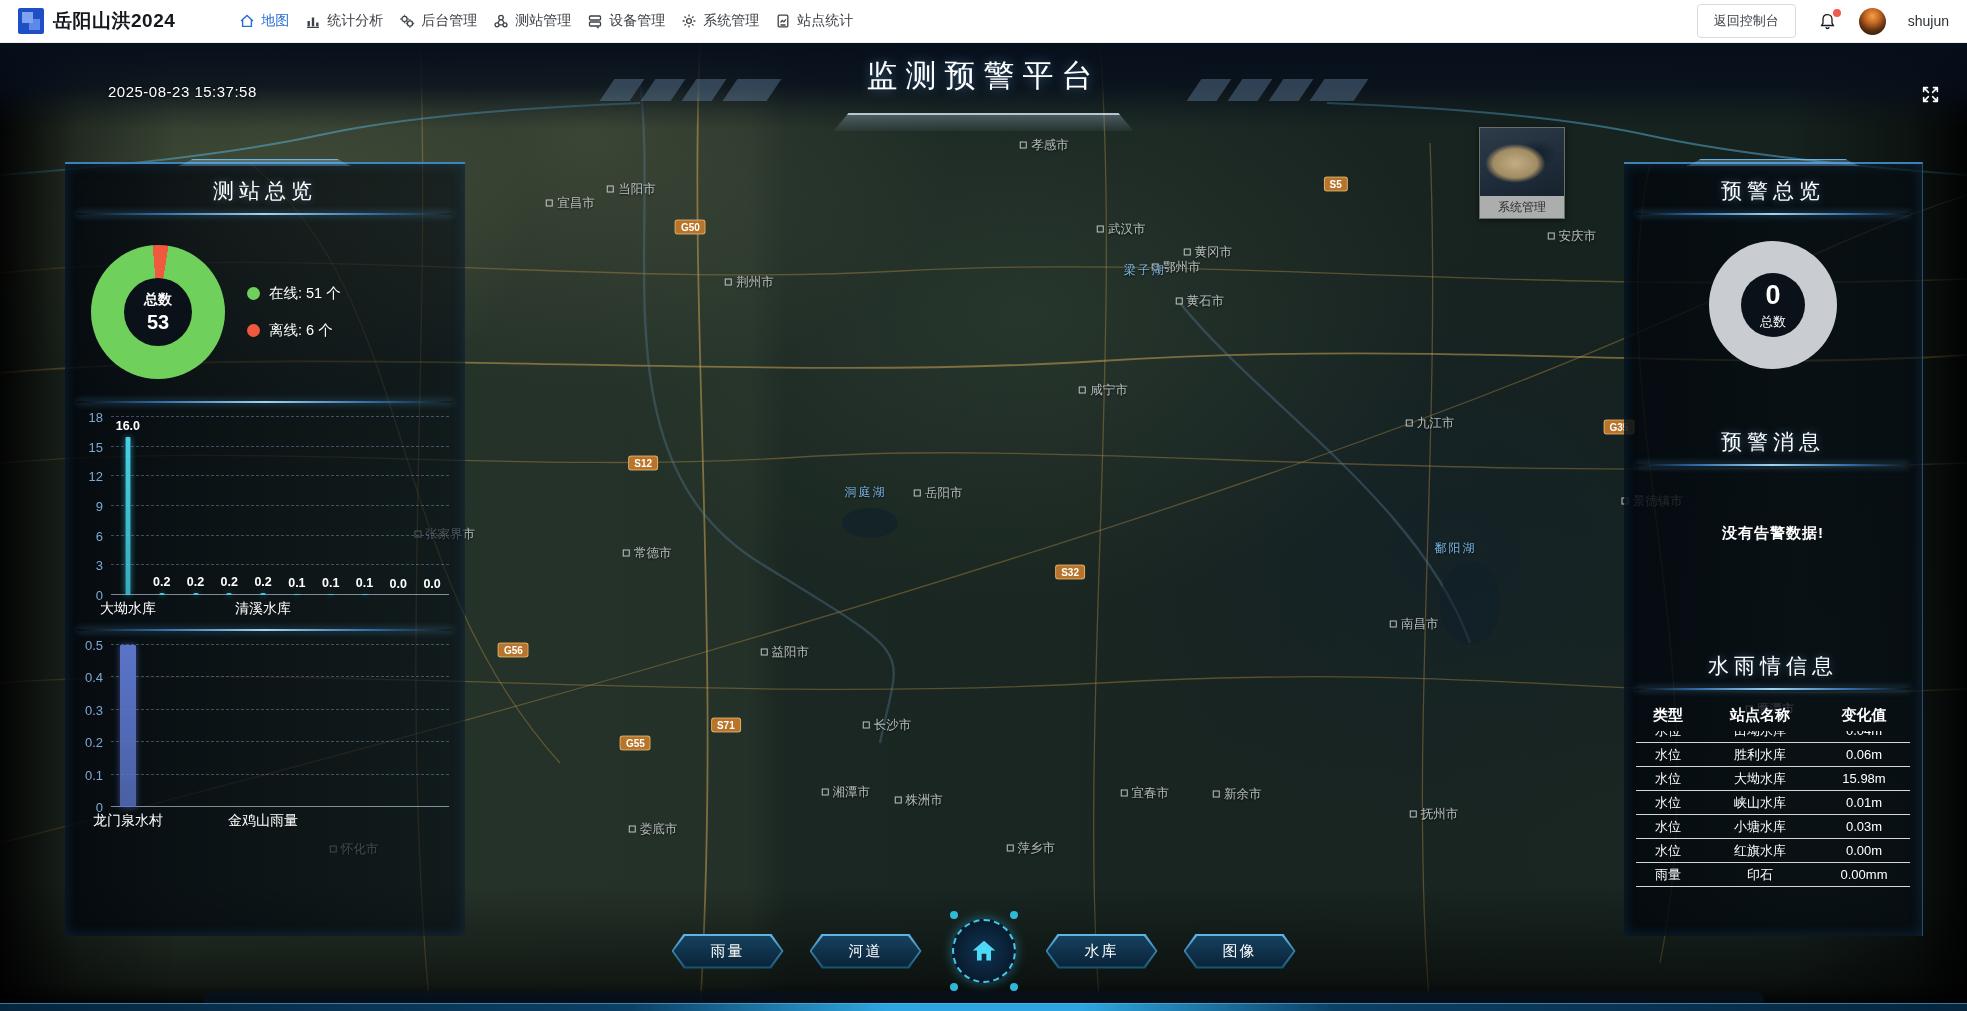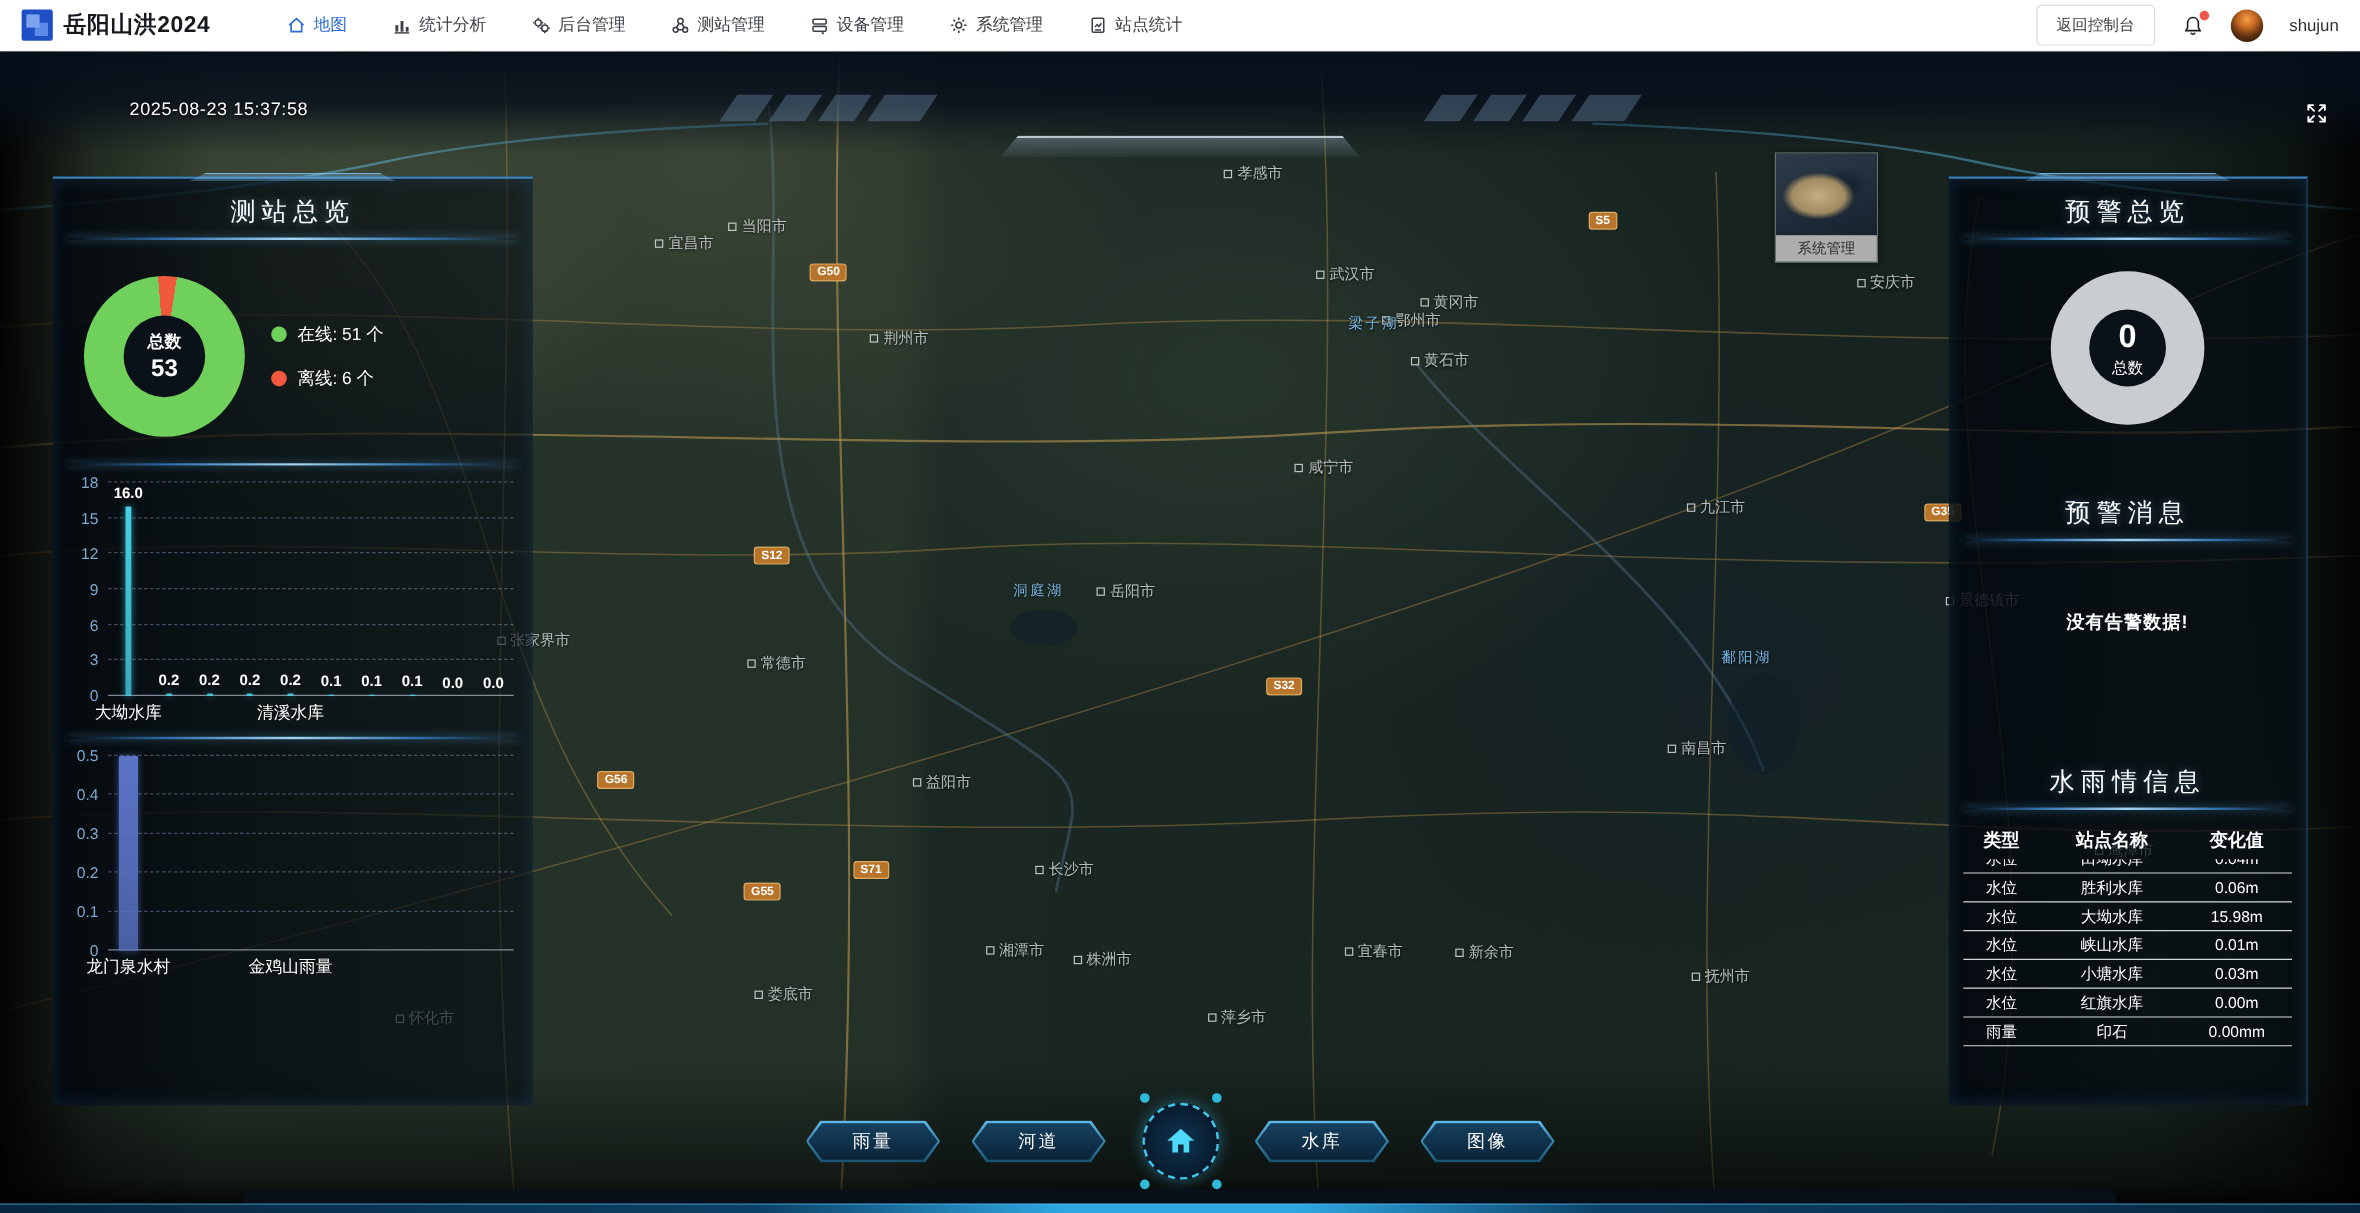--- a/index.html
+++ b/index.html
@@ -7,21 +7,21 @@
   .app{width:1967px;height:1011px;display:flex;flex-direction:column;}
 
   
   .navbar{height:42px;background:#fff;display:flex;align-items:center;padding:0 18px;
     border-bottom:1px solid #edf0f3;flex:0 0 42px;}
   .brand{display:flex;align-items:center;gap:9px;margin-right:64px;cursor:pointer;}
   .logo{width:26px;height:26px;background:#1e4fc4;position:relative;border-radius:2px;}
   .logo::after{content:'';position:absolute;left:4px;top:4px;width:11px;height:11px;background:#7ea4ef;}
   .logo::before{content:'';position:absolute;right:4px;bottom:4px;width:11px;height:11px;background:#5d8ae8;}
   .brand-text{font-size:19px;font-weight:bold;color:#15191e;letter-spacing:.5px;}
-  .menu{display:flex;gap:38px;align-items:center;}
+  .menu{display:flex;gap:16px;align-items:center;}
   .menu-item{display:flex;align-items:center;gap:6px;font-size:14px;color:#3c4147;cursor:pointer;}
   .menu-item svg{display:block;}
   .menu-item.active{color:#2b6bd8;}
   .nav-right{margin-left:auto;display:flex;align-items:center;gap:22px;}
   .console-btn{border:1px solid #d8dce2;background:#fff;color:#3c4147;font-size:13px;
     padding:7px 16px;border-radius:4px;cursor:pointer;font-family:inherit;}
   .bell{position:relative;cursor:pointer;display:flex;}
   .bell-dot{position:absolute;top:-3px;right:-4px;width:8px;height:8px;border-radius:50%;background:#f0594c;}
   .avatar{width:27px;height:27px;border-radius:50%;cursor:pointer;
     background:radial-gradient(circle at 50% 30%,#f2a14a 0%,#c86a24 30%,#5e3110 62%,#1d0e04 100%);}
@@ -70,22 +70,22 @@
   .layer-switcher{position:absolute;right:402px;top:84px;width:84px;cursor:pointer;
     border:1px solid rgba(255,255,255,.35);box-shadow:0 1px 6px rgba(0,0,0,.6);}
   .layer-thumb{height:68px;background:
       radial-gradient(40px 26px at 42% 52%, #c3ad85 0%, #a08b62 55%, transparent 75%),
       radial-gradient(26px 18px at 68% 38%, #11202e 0%, transparent 80%),
       linear-gradient(160deg,#2e3b4a 0%,#202d3a 55%,#17222e 100%);}
   .layer-label{height:22px;background:rgba(205,205,205,.82);color:#2c2c2c;font-size:12px;
     display:flex;align-items:center;justify-content:center;}
 
   
-  .panel{position:absolute;top:104px;background:linear-gradient(90deg, rgba(2,7,13,.85), rgba(4,11,19,.58));
-    border-top:2px solid rgba(72,150,214,.85);box-shadow:0 0 14px rgba(40,110,180,.25) inset;}
+  .panel{position:absolute;top:119px;background:linear-gradient(90deg, rgba(2,7,13,.85), rgba(4,11,19,.58));
+    border-top:2px solid rgba(72,150,214,.85);box-shadow:0 0 14px rgba(40,110,180,.25) inset;margin-left:21px;}
   .panel-tab{position:absolute;top:-5px;left:50%;transform:translateX(-50%);width:170px;height:6px;
     background:rgba(140,205,255,.30);border:1px solid rgba(120,195,250,.8);border-bottom:none;
     clip-path:polygon(8% 0,92% 0,100% 100%,0 100%);}
   .panel.left-panel{left:44px;width:400px;height:772px;}
   .panel.right-panel{right:44px;width:298px;height:772px;border-right:1px solid rgba(72,150,214,.5);}
   .section-title{color:#fff;font-family:"DejaVu Serif","Liberation Serif",serif;font-size:21px;
     letter-spacing:5px;text-align:center;padding-top:13px;text-shadow:0 0 8px rgba(130,200,255,.4);}
   .title-underline{height:2px;margin:8px 12px 0 12px;border-radius:2px;
     background:linear-gradient(90deg, transparent, rgba(58,138,218,.75) 22%, rgba(168,224,255,.95) 50%, rgba(58,138,218,.75) 78%, transparent);
     box-shadow:0 0 7px rgba(100,190,255,.55);}
@@ -400,20 +400,21 @@
           <span></span>
           <span></span>
         </div>
       <div class="stripes right">
           <span></span>
           <span></span>
           <span></span>
           <span></span>
         </div>
       <div class="title-plate"></div>
+      <div class="big-title">监测预警平台</div>
     </div>
 
     <div class="timestamp">2025-08-23 15:37:58</div>
 
     <div class="fullscreen">
       <svg width="19" height="19" viewBox="0 0 18 18" fill="none" stroke="#fff" stroke-width="1.5" stroke-linecap="round">
         <path d="M2.5 2.5 L7 7 M2.5 2.5 H6.2 M2.5 2.5 V6.2"></path>
         <path d="M15.5 2.5 L11 7 M15.5 2.5 H11.8 M15.5 2.5 V6.2"></path>
         <path d="M2.5 15.5 L7 11 M2.5 15.5 H6.2 M2.5 15.5 V11.8"></path>
         <path d="M15.5 15.5 L11 11 M15.5 15.5 H11.8 M15.5 15.5 V11.8"></path>

